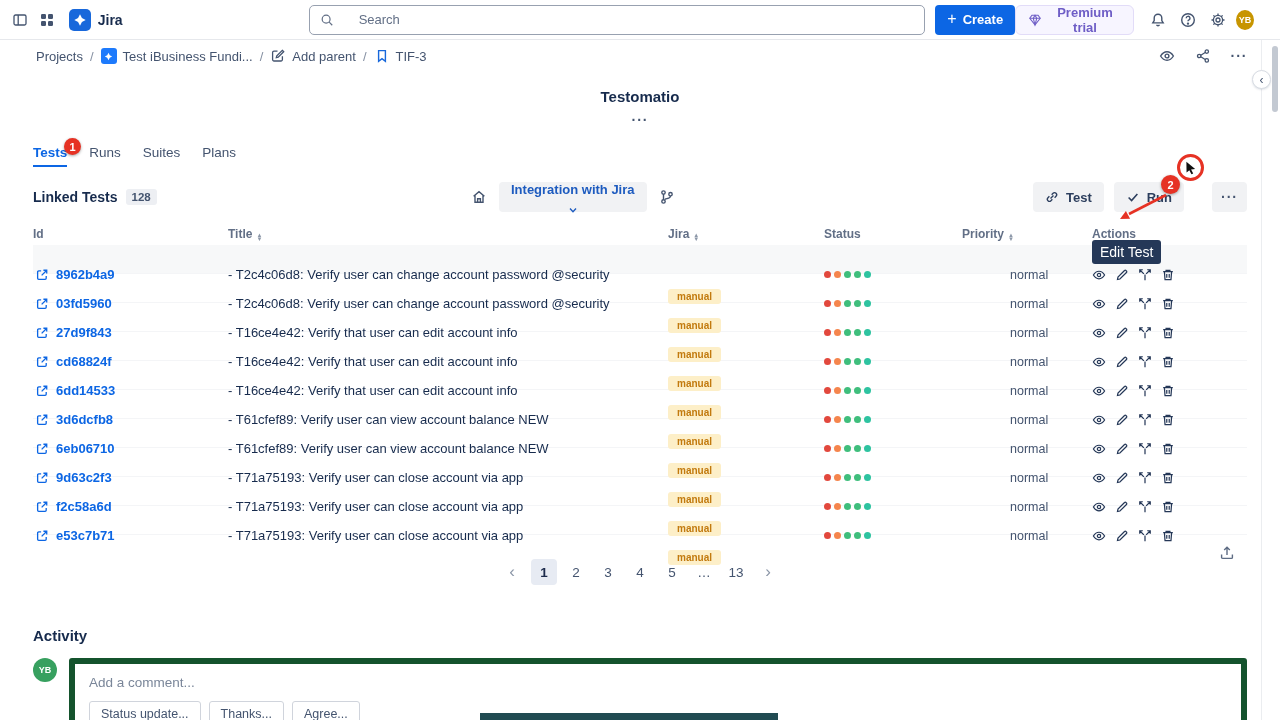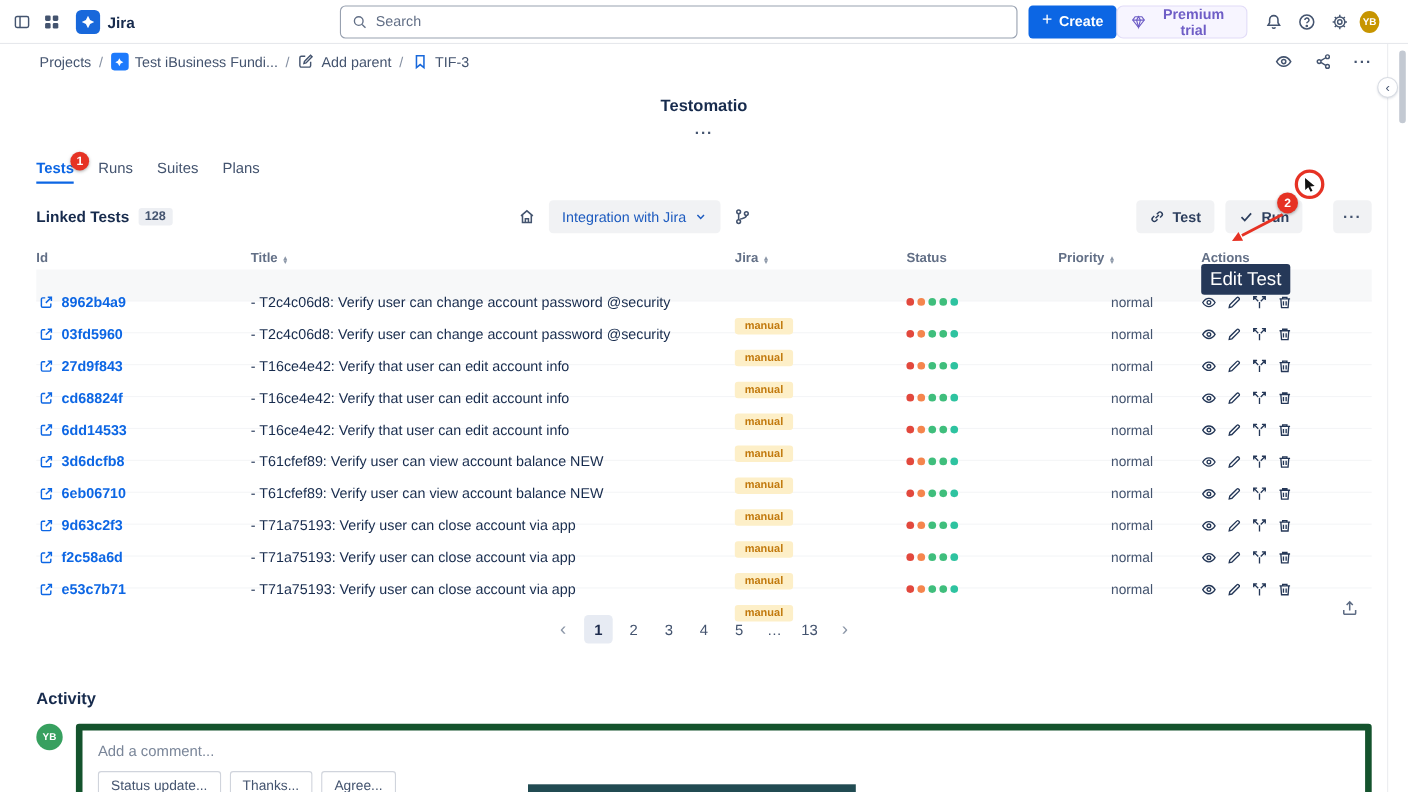--- a/index.html
+++ b/index.html
@@ -16,21 +16,21 @@
   svg{display:block;}
   .icon14{width:14px;height:14px;}
   .icon16{width:16px;height:16px;}
 
   
   .topbar{height:40px;display:flex;align-items:center;padding:0 24px 0 6px;border-bottom:1px solid #E6E8EC;}
   .icon-btn{width:30px;height:30px;display:flex;align-items:center;justify-content:center;color:#44546F;border-radius:4px;}
   .brand{display:flex;align-items:center;gap:7px;padding:0 8px;}
   .logo-sq{width:22px;height:22px;border-radius:5px;background:#1868DB;display:flex;align-items:center;justify-content:center;}
   .brand-name{font-size:14px;font-weight:700;color:#172B4D;}
-  .search{width:674px;height:30px;margin-left:178px;margin-right:10px;border:1px solid #98A1B0;border-radius:5px;display:flex;align-items:center;padding:0 10px;gap:8px;color:#626F86;background:#fff;}
+  .search{width:674px;height:30px;margin-left:178px;margin-right:10px;border:1px solid #98A1B0;border-radius:5px;display:flex;align-items:center;padding:0 10px;gap:25px;color:#626F86;background:#fff;}
   .search input{border:none;outline:none;flex:1;font-size:13px;font-family:inherit;color:#172B4D;background:transparent;}
   .search input::placeholder{color:#626F86;}
   .create-btn{height:30px;background:var(--accent);color:#fff;border-radius:4px;padding:0 12px;font-size:13px;font-weight:600;display:flex;align-items:center;gap:6px;}
   .plus{font-size:16px;font-weight:500;margin-top:-1px;}
   .tb-right{margin-left:auto;display:flex;align-items:center;gap:3px;}
   .premium{height:30px;display:flex;align-items:center;gap:7px;padding:0 12px;border-radius:6px;background:#F7F5FF;border:1px solid #E2DCF8;color:#6E5DC6;font-size:13px;font-weight:600;margin-right:8px;}
   .avatar{border-radius:50%;color:#fff;font-weight:700;display:flex;align-items:center;justify-content:center;}
   .avatar-top{width:24px;height:24px;background:#C79500;font-size:9px;border:2px solid #fff;}
 
   
@@ -51,21 +51,21 @@
   .tabs{display:flex;gap:22px;margin-top:10px;font-size:13.5px;}
   .tab{padding-bottom:7px;color:#44546F;font-weight:500;cursor:pointer;}
   .tab.active{color:var(--accent);font-weight:600;box-shadow:inset 0 -2px 0 var(--accent);}
 
   .toolbar{margin-top:14px;height:32px;display:flex;align-items:center;position:relative;}
   .lt{display:flex;align-items:center;}
   .lt-label{font-size:14px;font-weight:700;color:#172B4D;}
   .count-badge{margin-left:8px;background:#EDEFF3;border-radius:3px;padding:2px 6px;font-size:11.5px;color:#44546F;font-weight:600;}
   .center-group{position:absolute;left:438px;display:flex;align-items:center;gap:12px;color:#44546F;}
   .soft-btn{height:30px;background:#F1F2F4;border-radius:4px;padding:0 12px;display:flex;align-items:center;gap:7px;font-size:13px;font-weight:600;color:#2C3E5D;}
-  .dd{color:#1D5BBF;font-weight:400;}
+  .dd{color:#1D5BBF;font-weight:700;flex-direction:column;}
   .right-group{margin-left:auto;display:flex;align-items:center;gap:10px;}
   .more-btn{margin-left:18px;padding:0 9px;}
 
   
   .table{margin-top:10px;font-size:13px;}
   .thead,.trow{display:grid;grid-template-columns:195px 440px 156px 138px 130px 155px;align-items:center;}
   .thead{height:22px;color:#626F86;font-size:12px;font-weight:700;}
   .th{display:flex;align-items:flex-end;gap:4px;}
   .sort-icon{display:flex;flex-direction:column;font-size:6px;line-height:4px;color:#8C97A8;cursor:pointer;}
   .trow{height:29px;border-bottom:1px solid #F4F5F7;}
@@ -93,21 +93,21 @@
   .activity{margin-top:42px;}
   .activity h2{font-size:15px;font-weight:700;color:#172B4D;}
   .comment-row{display:flex;gap:12px;margin-top:14px;align-items:flex-start;}
   .avatar-green{width:24px;height:24px;background:#37A05F;font-size:9px;}
   .comment-box{flex:1;border:6px solid #14532d;border-radius:3px;padding:11px 14px;background:#fff;cursor:text;}
   .placeholder{color:#7A8699;font-size:13.5px;}
   .quick-row{display:flex;gap:8px;margin-top:11px;}
   .quick{border:1px solid #D0D4DC;border-radius:3px;padding:5px 11px;font-size:12.5px;color:#44546F;background:#fff;font-weight:500;}
 
   
-  .tooltip{position:absolute;left:1092px;top:240px;background:var(--tooltip-bg);color:#fff;font-size:17px;padding:4px 8px;border-radius:3px;z-index:40;white-space:nowrap;}
+  .tooltip{position:absolute;left:1092px;top:240px;background:var(--tooltip-bg);color:#fff;font-size:14px;padding:4px 8px;border-radius:3px;z-index:40;white-space:nowrap;}
   .ann-badge{position:absolute;width:19px;height:19px;background:var(--ann-red);border-radius:50%;color:#fff;font-size:11px;font-weight:700;display:flex;align-items:center;justify-content:center;z-index:60;box-shadow:0 1px 3px rgba(0,0,0,.35);}
   .b1{left:64px;top:138px;width:17px;height:17px;}
   .b2{left:1161px;top:175px;}
   .ann-circle{position:absolute;left:1177px;top:154px;width:27px;height:27px;border:3px solid var(--ann-red);border-radius:50%;z-index:55;display:flex;align-items:center;justify-content:center;}
   .ann-arrow{position:absolute;left:1108px;top:190px;z-index:60;}
   .right-divider{position:absolute;left:1261px;top:40px;height:680px;width:1px;background:#EBEDF0;}
   .collapse-handle{position:absolute;left:1252px;top:70px;width:19px;height:19px;border-radius:50%;background:#fff;border:1px solid #D8DCE3;color:#44546F;font-size:12px;display:flex;align-items:center;justify-content:center;z-index:30;box-shadow:0 1px 2px rgba(9,30,66,.13);padding:0;}
   .scroll-thumb{position:absolute;right:2px;top:46px;width:6px;height:66px;background:#C3C9D2;border-radius:3px;z-index:30;}
   .bottom-strip{position:absolute;left:480px;bottom:0;width:298px;height:7px;background:#214B52;z-index:70;}
 </style>

